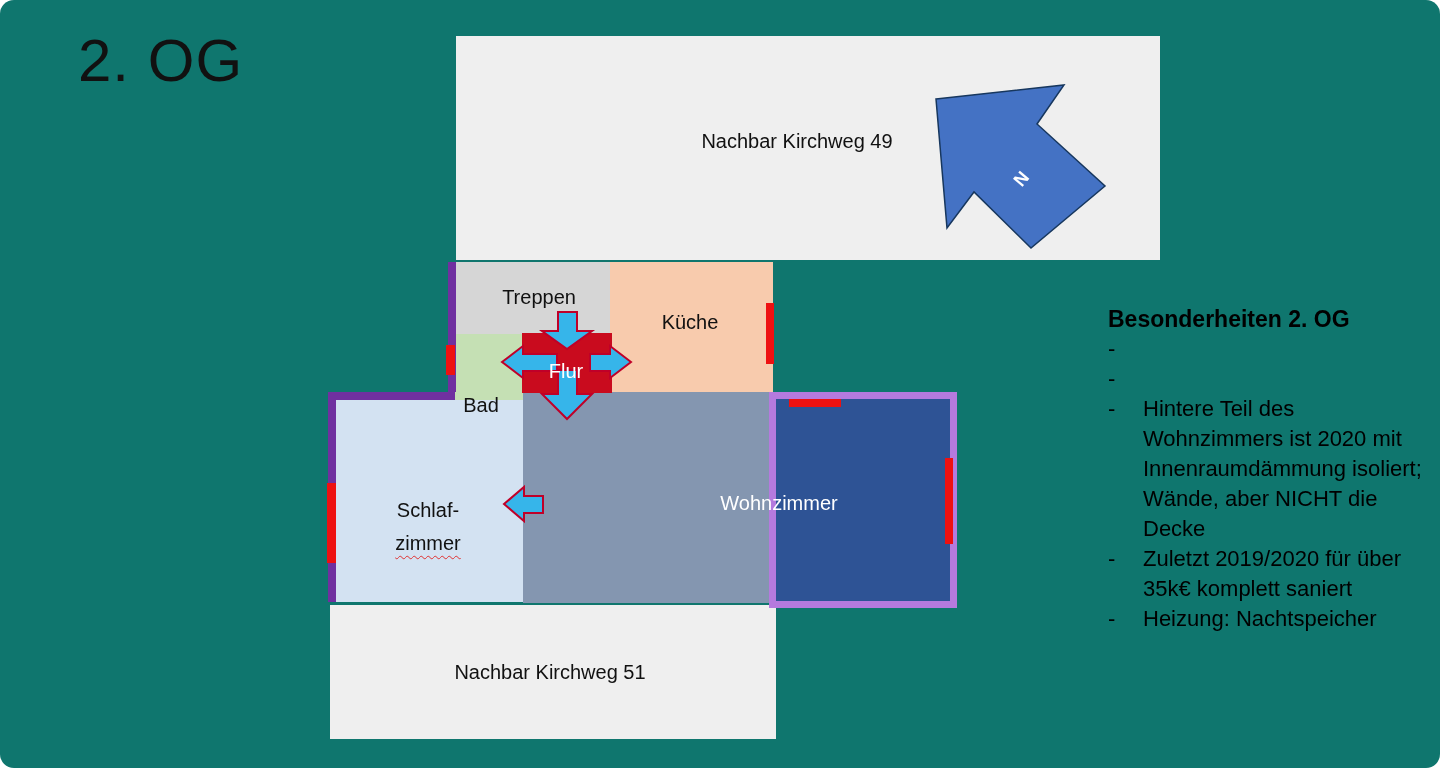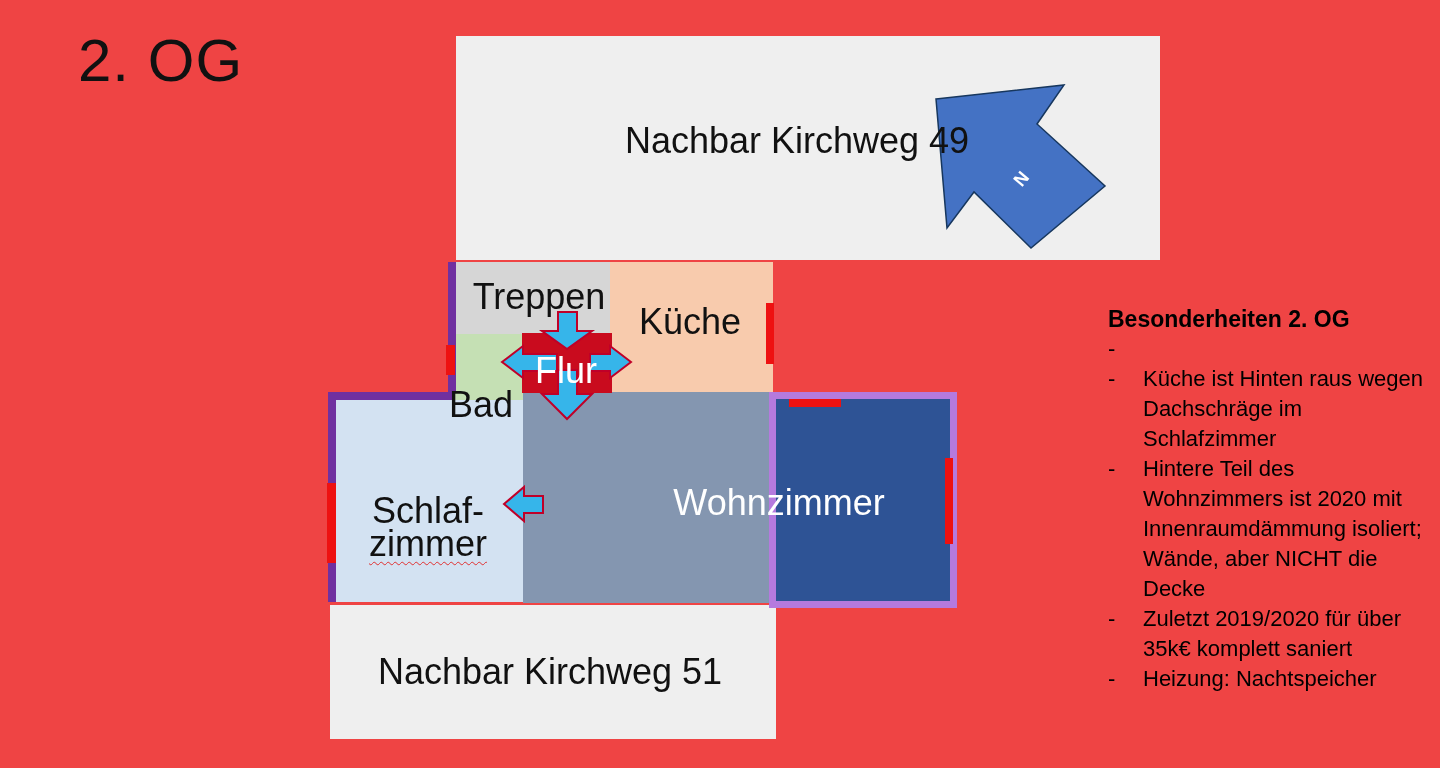--- a/index.html
+++ b/index.html
@@ -1,18 +1,18 @@
 <!DOCTYPE html>
 <html><head>
 <meta charset="utf-8">
 <style>
   html,body{margin:0;padding:0;background:#fff;}
   #canvas{
-    position:relative;width:1440px;height:768px;overflow:hidden;background:#ef4444;
-    font-family:"Liberation Sans", sans-serif;color:#111;
+    position:relative;width:1440px;height:768px;overflow:hidden;background:#0f766e;
+    font-family:"Liberation Sans", sans-serif;color:#111;border-radius:14px;
   }
   .abs{position:absolute;}
   
   #page-title{left:78px;top:26px;font-size:60px;font-weight:400;letter-spacing:1px;color:#111;}
   
   .neighbor{background:#efefef;z-index:1;}
   #neighbor-top{left:456px;top:36px;width:704px;height:224px;}
   #neighbor-bottom{left:330px;top:605px;width:446px;height:134px;}
   
   .room{z-index:2;}
@@ -35,21 +35,21 @@
   #window-kueche-right{left:766px;top:303px;width:8px;height:61px;}
   #window-schlaf-left{left:327px;top:483px;width:9px;height:80px;}
   #window-wohn-top{left:789px;top:399px;width:52px;height:8px;}
   #window-wohn-right{left:945px;top:458px;width:8px;height:86px;}
   
   #overlay{left:0;top:0;width:1440px;height:768px;z-index:7;pointer-events:none;}
   .door-arrow{stroke:#c00028;stroke-width:2px;stroke-linejoin:miter;}
   #north-arrow{stroke:#17375e;stroke-width:1.5px;}
   #north-label{font-family:"Liberation Sans",sans-serif;font-size:18px;font-weight:bold;fill:#ffffff;}
   
-  .rlabel{z-index:8;font-size:36px;white-space:nowrap;transform:translate(-50%,-50%);}
+  .rlabel{z-index:8;font-size:20px;white-space:nowrap;transform:translate(-50%,-50%);}
   .rlabel.white{color:#fff;margin-top:7px;}
   #label-treppen{left:539px;top:297px;}
   #label-kueche{left:690px;top:322px;}
   #label-flur{left:566px;top:364px;}
   #label-bad{left:481px;top:405px;}
   #label-schlaf{left:428px;top:527px;text-align:center;line-height:33px;}
   #label-wohn{left:779px;top:496px;}
   #label-n49{left:797px;top:141px;}
   #label-n51{left:550px;top:672px;}
   .wavy{text-decoration:underline wavy #e03030;text-decoration-thickness:1px;text-underline-offset:5px;}
@@ -113,21 +113,20 @@
     <div class="wavy">zimmer</div>
   </div>
 
   <div id="notes" class="abs">
     <div id="notes-heading">Besonderheiten 2. OG</div>
     <div class="note-item">
       <span class="dash">-</span>
     </div>
     <div class="note-item">
       <span class="dash">-</span>
-      <span class="txt">Küche ist Hinten raus wegen Dachschräge im Schlafzimmer</span>
     </div>
     <div class="note-item">
       <span class="dash">-</span>
       <span class="txt">Hintere Teil des Wohnzimmers ist 2020 mit Innenraumdämmung isoliert; Wände, aber NICHT die Decke</span>
     </div>
     <div class="note-item">
       <span class="dash">-</span>
       <span class="txt">Zuletzt 2019/2020 für über 35k€ komplett saniert</span>
     </div>
     <div class="note-item">

